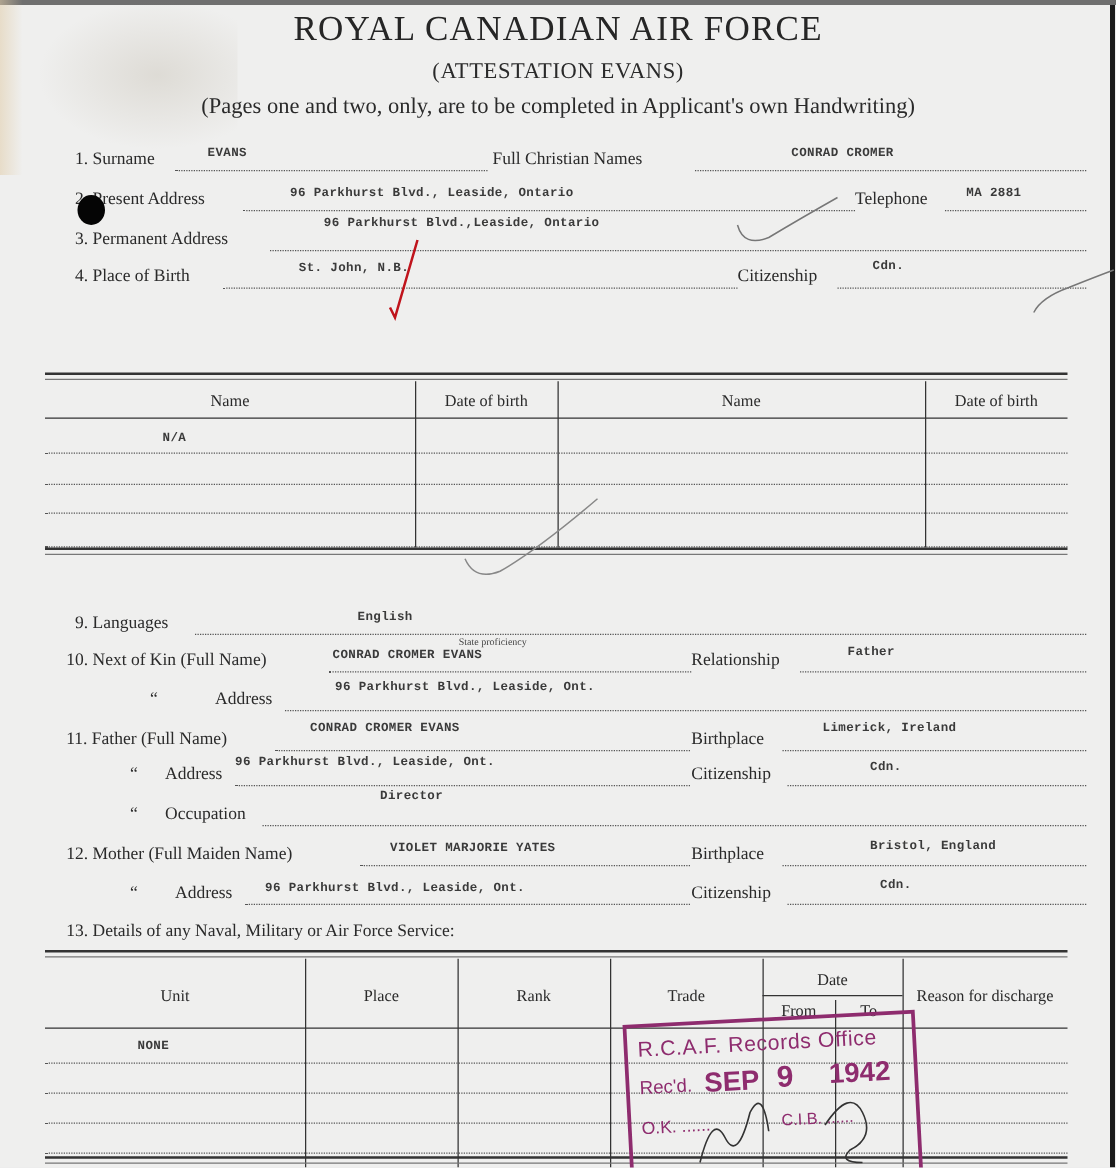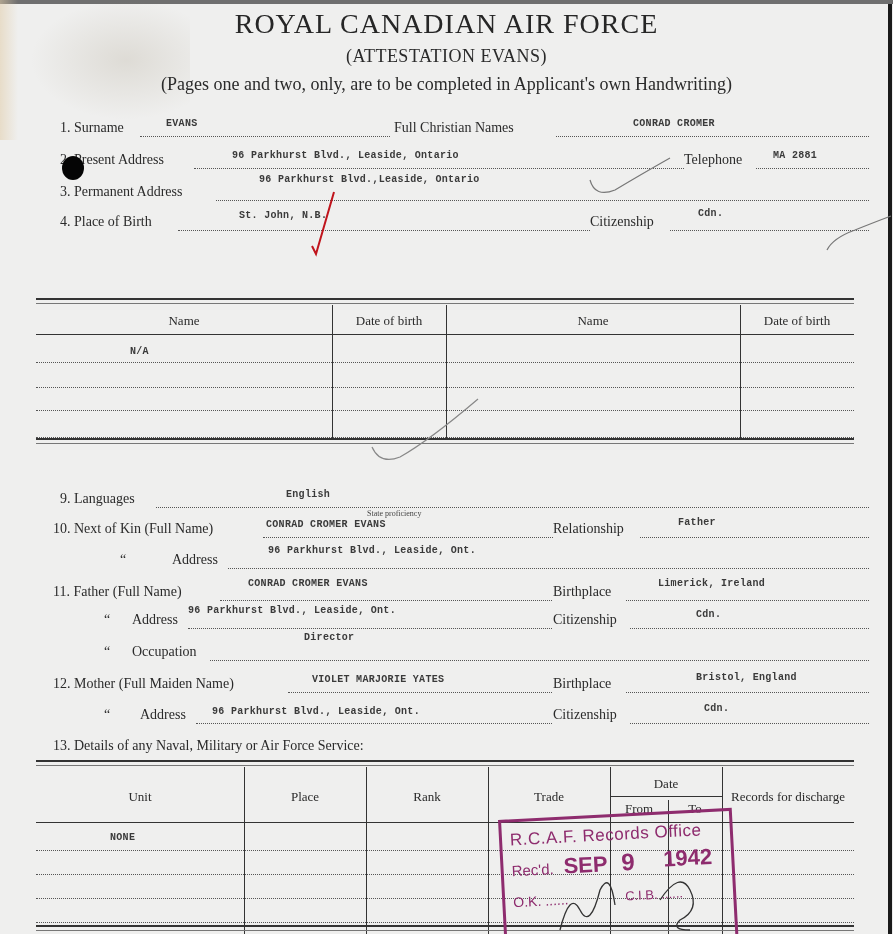--- a/index.html
+++ b/index.html
@@ -201,21 +201,21 @@
   </div>
 
   <div class="hrule" style="top:760px"></div>
   <div class="th" style="left:36px;width:208px;top:789px">Unit</div>
   <div class="th" style="left:244px;width:122px;top:789px">Place</div>
   <div class="th" style="left:366px;width:122px;top:789px">Rank</div>
   <div class="th" style="left:488px;width:122px;top:789px">Trade</div>
   <div class="th" style="left:610px;width:112px;top:776px">Date</div>
   <div class="th" style="left:610px;width:58px;top:801px">From</div>
   <div class="th" style="left:668px;width:54px;top:801px">To</div>
-  <div class="th" style="left:722px;width:132px;top:789px">Records for discharge</div>
+  <div class="th" style="left:722px;width:132px;top:789px">Reason for discharge</div>
   <div class="hline" style="left:610px;width:112px;top:796px"></div>
   <div class="hline" style="left:36px;width:818px;top:822px"></div>
   <div class="vline" style="left:244px;top:767px;height:167px"></div>
   <div class="vline" style="left:366px;top:767px;height:167px"></div>
   <div class="vline" style="left:488px;top:767px;height:167px"></div>
   <div class="vline" style="left:610px;top:767px;height:167px"></div>
   <div class="vline" style="left:668px;top:800px;height:134px"></div>
   <div class="vline" style="left:722px;top:767px;height:167px"></div>
   <div class="dotline" style="left:36px;width:818px;top:850px"></div>
   <div class="dotline" style="left:36px;width:818px;top:874px"></div>

